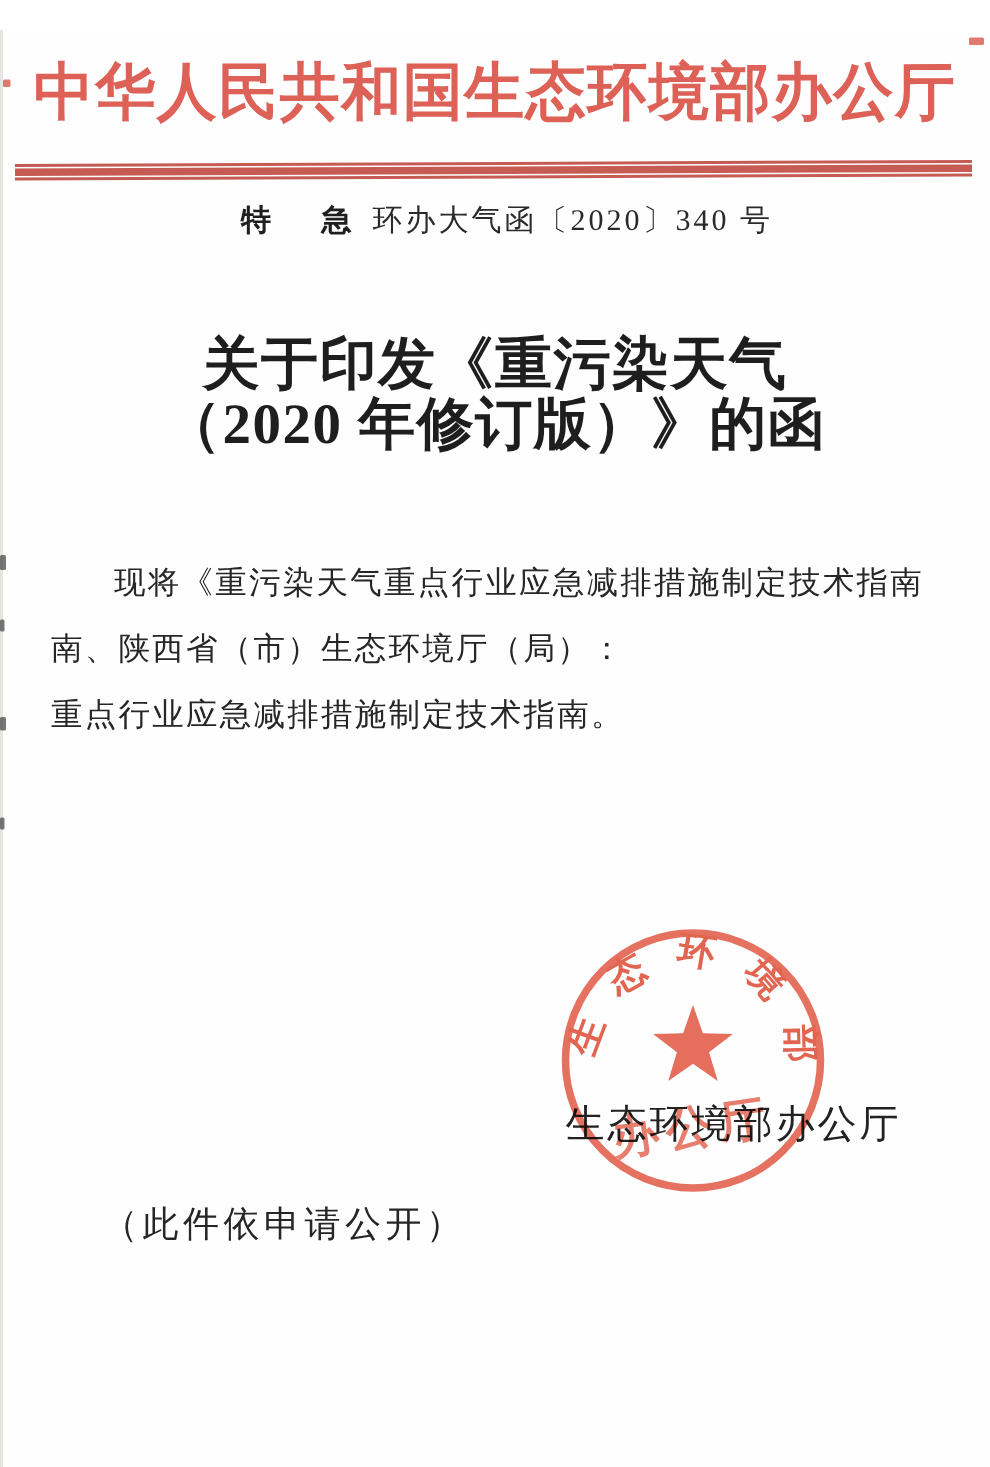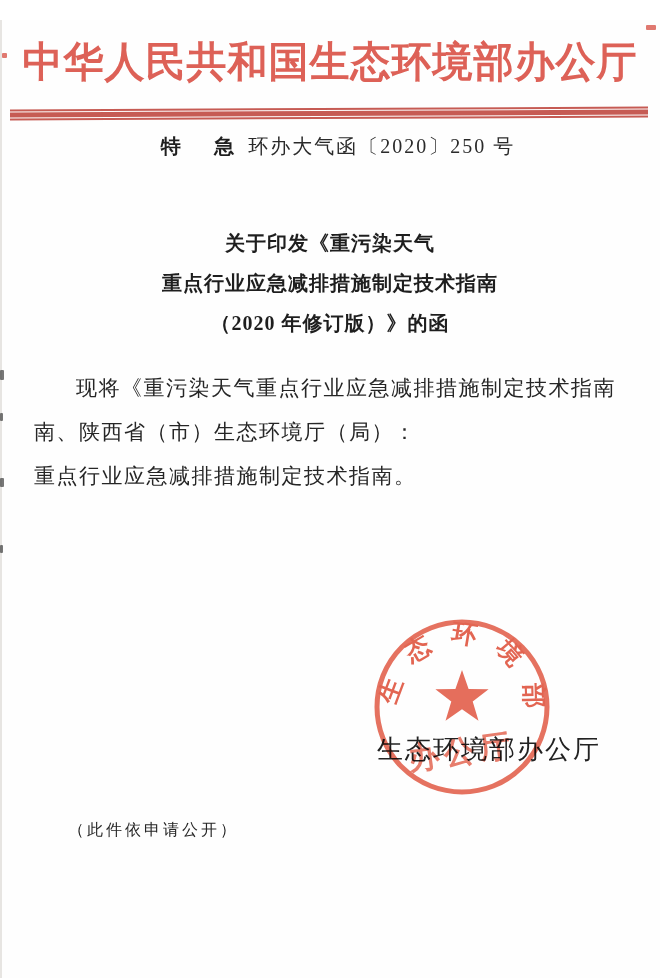--- a/index.html
+++ b/index.html
@@ -23,32 +23,32 @@
   .rule .r2 { height:5px; background:#c65b54; margin-bottom:1px; }
   .rule .r3 { height:2px; background:#c65b54; }
 
   .meta-row { position:absolute; top:113px; left:36px; right:20px;
     display:flex; justify-content:center; align-items:baseline; }
   .urgency { font-family:"Liberation Sans","DejaVu Sans",sans-serif;
     font-weight:700; font-size:20px; letter-spacing:14px; color:#1f1f1f; }
   .doc-number { font-size:20px; letter-spacing:2px; color:#2a2a2a; }
 
   .title-block { position:absolute; top:203px; left:0; right:0; text-align:center;
-    font-weight:700; font-size:20px; line-height:40px; color:#1e1e1e; letter-spacing:1px; }
+    font-weight:700; font-size:38px; line-height:40px; color:#1e1e1e; letter-spacing:1px; }
 
   .body-block { position:absolute; top:346px; left:34px; right:28px;
     font-size:21px; line-height:44px; letter-spacing:1.5px; color:#262626; }
   .body-line { white-space:nowrap; }
   .indent { text-indent:42px; }
 
   .sign-org { position:absolute; top:712px; left:377px; font-size:26px;
     letter-spacing:2px; color:#222; white-space:nowrap; }
   .sign-date { position:absolute; top:748px; left:381px; font-size:20px;
     letter-spacing:3px; color:#222; white-space:nowrap; }
-  .footer-note { position:absolute; top:800px; left:68px; font-size:16px;
+  .footer-note { position:absolute; top:780px; left:68px; font-size:24px;
     letter-spacing:3px; color:#262626; white-space:nowrap;text-align:center; }
 
   .seal { position:absolute; left:367px; top:592px; width:190px; height:190px;
     mix-blend-mode:multiply; opacity:.88; pointer-events:none; }
   .seal text { font-family:"Liberation Serif","DejaVu Serif",serif; font-weight:700; }
 </style>
 </head>
 <body>
 
 <div class="page">
@@ -64,26 +64,25 @@
   <div class="header-org">中华人民共和国生态环境部办公厅</div>
 
   <div class="rule">
     <div class="r1"></div>
       <div class="r2"></div>
       <div class="r3"></div>
   </div>
 
   <div class="meta-row">
     <span class="urgency">特 急</span>
-    <span class="doc-number">环办大气函〔2020〕250 号</span>
+    <span class="doc-number">环办大气函〔2020〕340 号</span>
   </div>
 
   <div class="title-block">
     <div>关于印发《重污染天气</div>
-    <div>重点行业应急减排措施制定技术指南</div>
     <div>（2020 年修订版）》的函</div>
   </div>
 
   <div class="body-block">
     <div class="body-line indent">现将《重污染天气重点行业应急减排措施制定技术指南</div>
     <div class="body-line">南、陕西省（市）生态环境厅（局）：</div>
     <div class="body-line">重点行业应急减排措施制定技术指南。</div>
   </div>
 
   <div class="sign-org">生态环境部办公厅</div>

